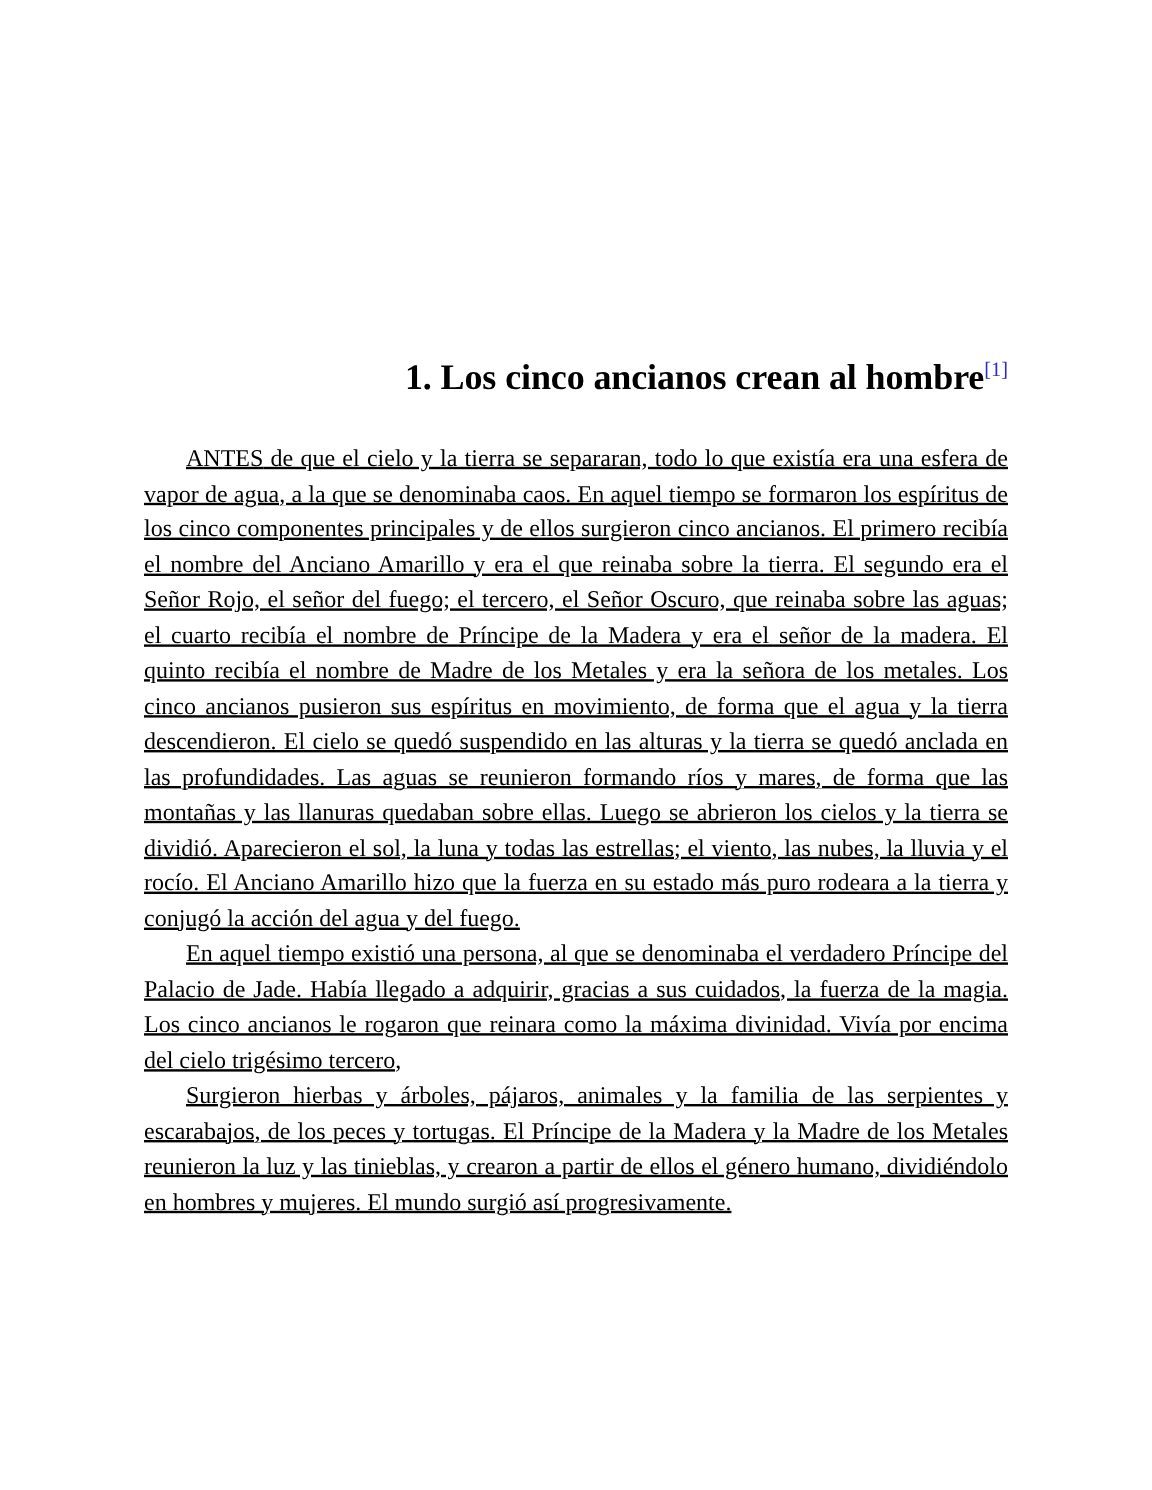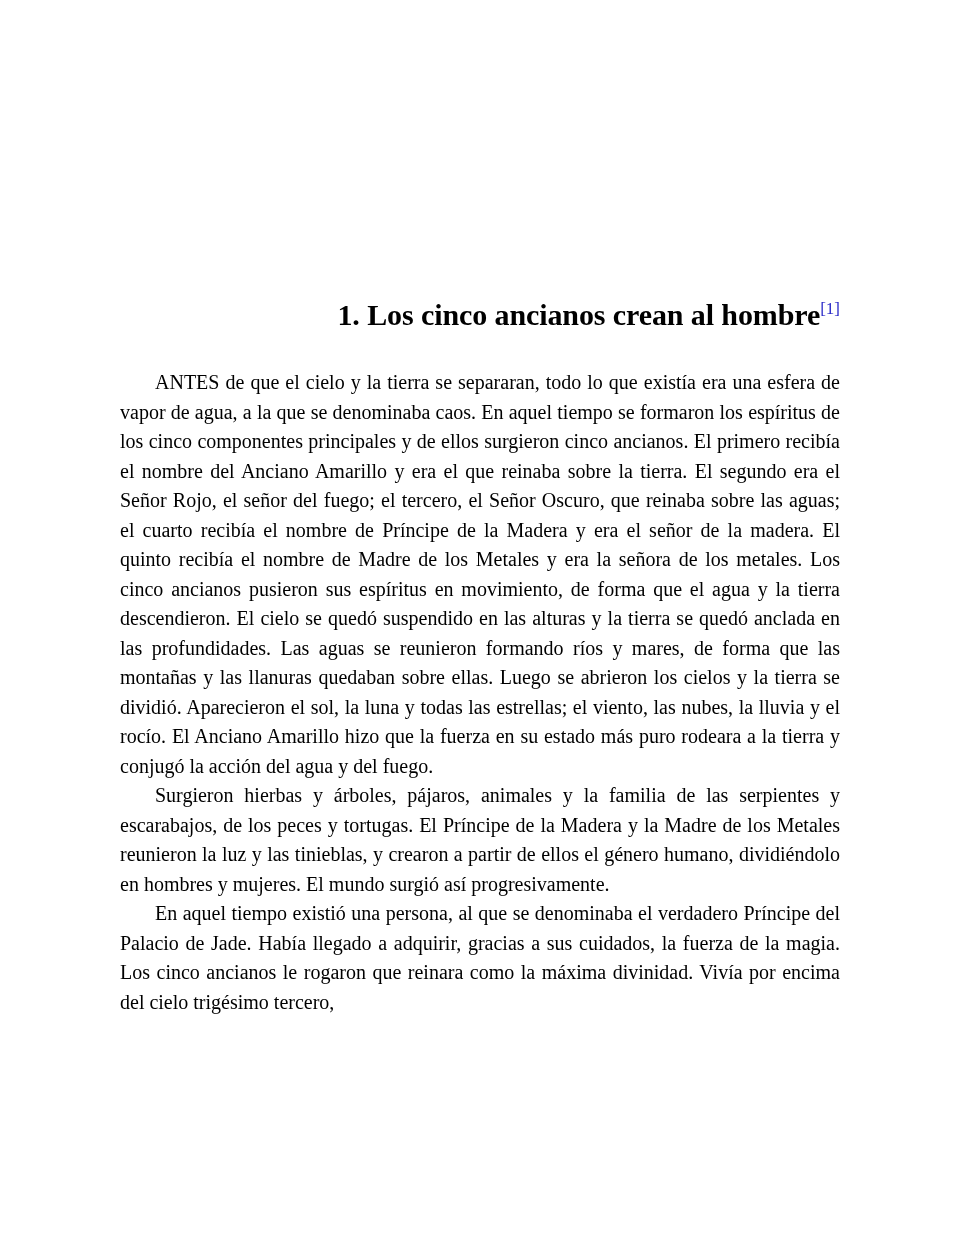--- a/index.html
+++ b/index.html
@@ -68,20 +68,21 @@
   .prose p {
     margin: 0;
     padding: 0;
     text-align: justify;
     text-justify: inter-word;
     font-size: 20px;
     line-height: 29.5px;
     text-indent: 35px;
     color: #000000;
     hyphens: none;
+    text-decoration: underline;
     -webkit-hyphens: none;
   }
 
   .prose p + p {
     margin-top: 0;
   }
 
   .lead-word {
     font-variant: normal;
     text-transform: none;
@@ -91,19 +92,19 @@
 <body>
 
 <div class="page">
   <div class="page-body">
 
     <h1 class="chapter-title"><span>1. Los cinco ancianos crean al hombre</span><a class="footnote-ref" href="#">[1]</a></h1>
 
     <div class="prose">
       <p><span class="lead-word">ANTES</span><span> de que el cielo y la tierra se separaran, todo lo que existía era una esfera de vapor de agua, a la que se denominaba caos. En aquel tiempo se formaron los espíritus de los cinco componentes principales y de ellos surgieron cinco ancianos. El primero recibía el nombre del Anciano Amarillo y era el que reinaba sobre la tierra. El segundo era el Señor Rojo, el señor del fuego; el tercero, el Señor Oscuro, que reinaba sobre las aguas; el cuarto recibía el nombre de Príncipe de la Madera y era el señor de la madera. El quinto recibía el nombre de Madre de los Metales y era la señora de los metales. Los cinco ancianos pusieron sus espíritus en movimiento, de forma que el agua y la tierra descendieron. El cielo se quedó suspendido en las alturas y la tierra se quedó anclada en las profundidades. Las aguas se reunieron formando ríos y mares, de forma que las montañas y las llanuras quedaban sobre ellas. Luego se abrieron los cielos y la tierra se dividió. Aparecieron el sol, la luna y todas las estrellas; el viento, las nubes, la lluvia y el rocío. El Anciano Amarillo hizo que la fuerza en su estado más puro rodeara a la tierra y conjugó la acción del agua y del fuego.</span></p>
 
+      <p><span>En aquel tiempo existió una persona, al que se denominaba el verdadero Príncipe del Palacio de Jade. Había llegado a adquirir, gracias a sus cuidados, la fuerza de la magia. Los cinco ancianos le rogaron que reinara como la máxima divinidad. Vivía por encima del cielo trigésimo tercero,</span></p>
+
       <p><span>Surgieron hierbas y árboles, pájaros, animales y la familia de las serpientes y escarabajos, de los peces y tortugas. El Príncipe de la Madera y la Madre de los Metales reunieron la luz y las tinieblas, y crearon a partir de ellos el género humano, dividiéndolo en hombres y mujeres. El mundo surgió así progresivamente.</span></p>
-
-      <p><span>En aquel tiempo existió una persona, al que se denominaba el verdadero Príncipe del Palacio de Jade. Había llegado a adquirir, gracias a sus cuidados, la fuerza de la magia. Los cinco ancianos le rogaron que reinara como la máxima divinidad. Vivía por encima del cielo trigésimo tercero,</span></p>
     </div>
 
   </div>
 </div>
 
 </body></html>

